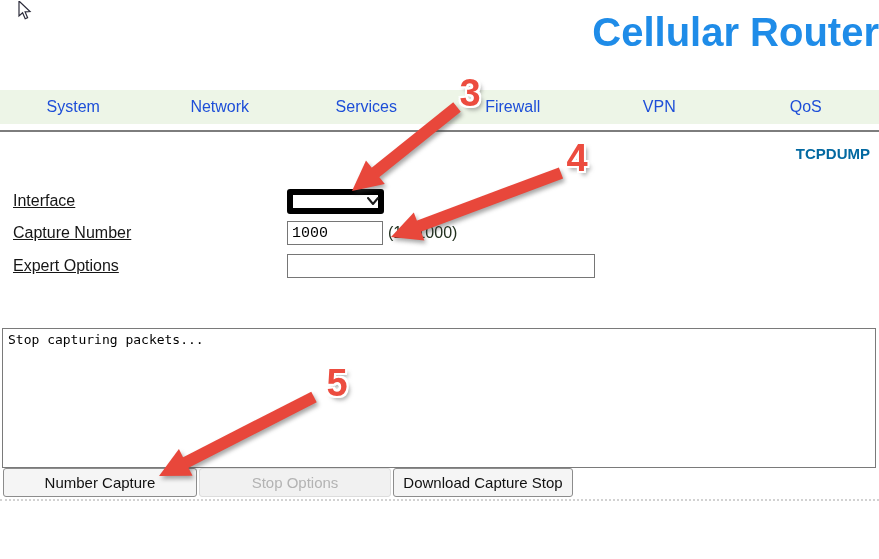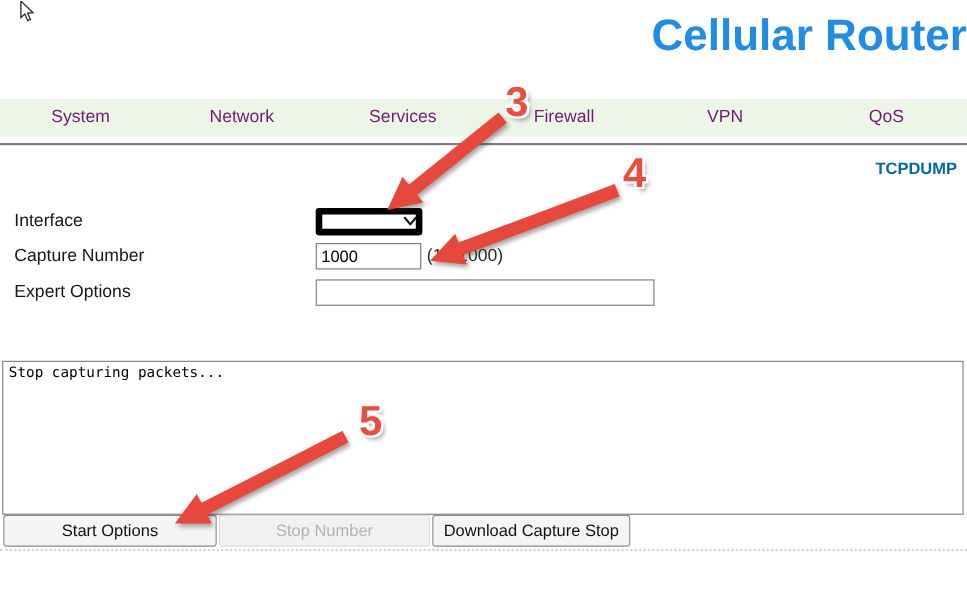--- a/index.html
+++ b/index.html
@@ -7,42 +7,42 @@
 
   
   .title {
     position:absolute; top:10px; left:0; width:879px; padding-left:256px; box-sizing:border-box;
     text-align:right; font-size:40px; font-weight:bold; color:#1f8ce8; letter-spacing:0px;
   }
 
   
   .navbar { position:absolute; top:90px; left:0; width:879px; height:34px; background:#edf5e7; display:flex; }
   .nav-item { flex:1; display:flex; align-items:center; justify-content:center;
-    font-size:16px; color:#701a75; cursor:pointer; }
+    font-size:16px; color:#1d4ed8; cursor:pointer; }
 
   .divider { position:absolute; top:130px; left:0; width:879px; border-top:2px solid #7d7d7d; }
 
   .section-title { position:absolute; top:145px; right:9px; font-size:15px; font-weight:bold; color:#0369a1; }
 
   
-  .form-label { position:absolute; left:13px; font-size:16px; color:#161616; }
+  .form-label { position:absolute; left:13px; font-size:16px; color:#161616;text-decoration:underline; }
   .lbl-interface { top:192px; }
   .lbl-capture   { top:224px; }
   .lbl-expert    { top:257px; }
 
   .select-wrap { position:absolute; left:287px; top:189px; width:97px; height:25px; }
   .select-wrap select {
     width:100%; height:100%; appearance:none; -webkit-appearance:none;
     border:6px solid #000000; border-radius:3px; background:#fff;
     font-family:"Liberation Sans", sans-serif; font-size:15px; color:#000; padding:0 22px 12px 5px;
   }
   .chevron { position:absolute; right:5px; top:7px; pointer-events:none; }
 
   .txt { position:absolute; box-sizing:border-box; border:1px solid #767676; background:#fff;
-    font-family:Liberation Sans, sans-serif; font-size:15px; color:#000; padding:1px 4px; }
+    font-family:Liberation Mono, monospace; font-size:15px; color:#000; padding:1px 4px; }
   .txt-capture { left:287px; top:221px; width:96px; height:24px; }
   .txt-expert  { left:287px; top:254px; width:308px; height:24px; }
   .hint { position:absolute; left:388px; top:224px; font-size:16px; color:#22301f; }
 
   
   .output {
     position:absolute; left:2px; top:328px; width:874px; height:140px; box-sizing:border-box;
     border:1px solid #7a7a7a; background:#fff; resize:none;
     font-family:"DejaVu Sans Mono", monospace; font-size:13px; color:#000; padding:3px 5px; outline:none;
   }
@@ -111,22 +111,22 @@
 
   <div class="form-label lbl-capture">Capture Number</div>
   <input class="txt txt-capture" type="text" value="1000" style="">
   <div class="hint">(10-1000)</div>
 
   <div class="form-label lbl-expert">Expert Options</div>
   <input class="txt txt-expert" type="text" value="" style="">
 
   <textarea class="output" spellcheck="false" style="">Stop capturing packets...</textarea>
 
-  <button class="btn btn-start">Start Options</button>
-  <button class="btn btn-stop" disabled="">Stop Number</button>
+  <button class="btn btn-start">Number Capture</button>
+  <button class="btn btn-stop" disabled="">Stop Options</button>
   <button class="btn btn-download">Download Capture Stop</button>
 
   <div class="dotted-line"></div>
 
   <svg class="arrows" viewBox="0 0 879 559">
     <g>
       <line x1="457" y1="107" x2="371" y2="176"></line>
       <polygon points="352,191 366,160.6 384.8,184"></polygon>
     </g>
     <g>

